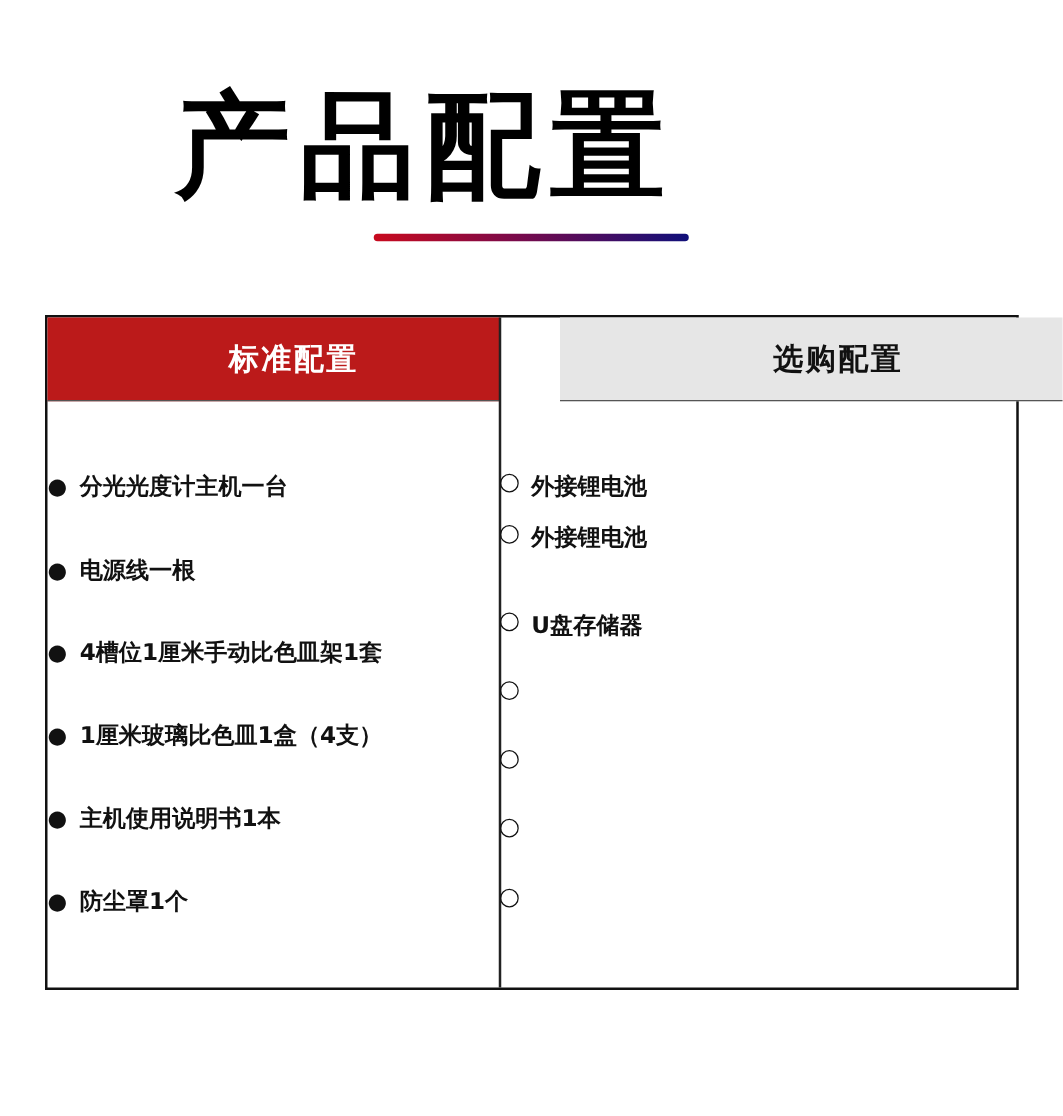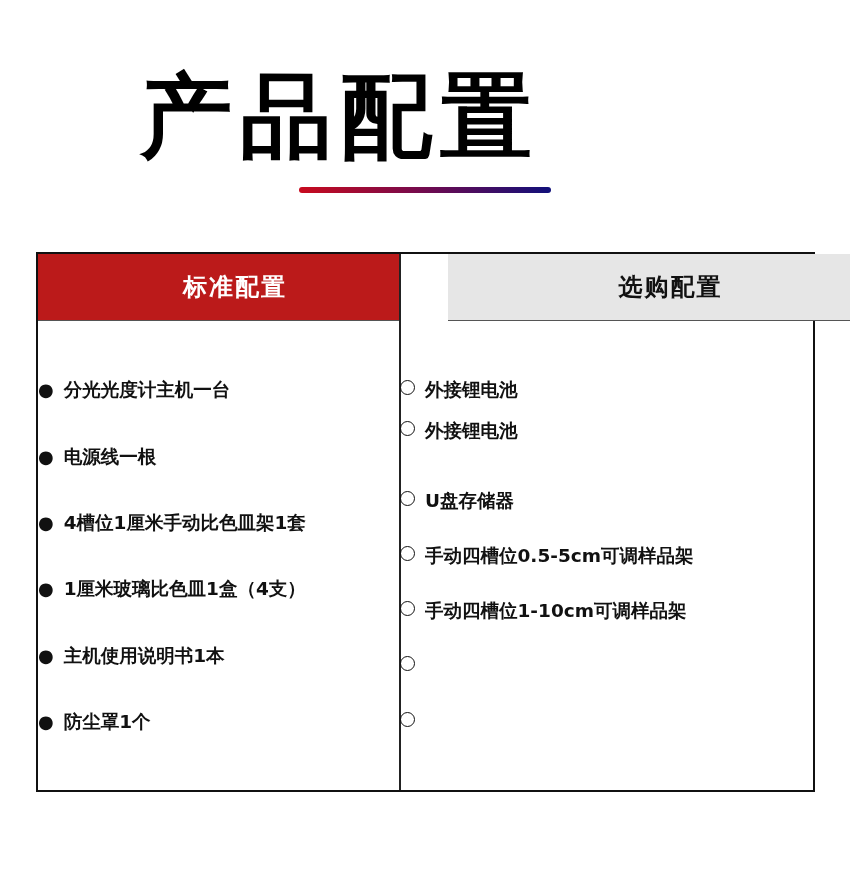--- a/index.html
+++ b/index.html
@@ -61,24 +61,24 @@
     <div class="item" style="top:57px">
       <span class="bullet-open"></span><span>外接锂电池</span>
     </div>
     <div class="item" style="top:98px">
       <span class="bullet-open"></span><span>外接锂电池</span>
     </div>
     <div class="item" style="top:168px">
       <span class="bullet-open"></span><span>U盘存储器</span>
     </div>
     <div class="item" style="top:223px">
-      <span class="bullet-open"></span><span>手动四槽位0.5-5cm可调样品架</span>
+      <span class="bullet-open"></span>
     </div>
     <div class="item" style="top:278px">
-      <span class="bullet-open"></span><span>手动四槽位1-10cm可调样品架</span>
+      <span class="bullet-open"></span>
     </div>
     <div class="item" style="top:333px">
       <span class="bullet-open"></span>
     </div>
     <div class="item" style="top:389px">
       <span class="bullet-open"></span>
     </div>
   </div>
 </div>
 

